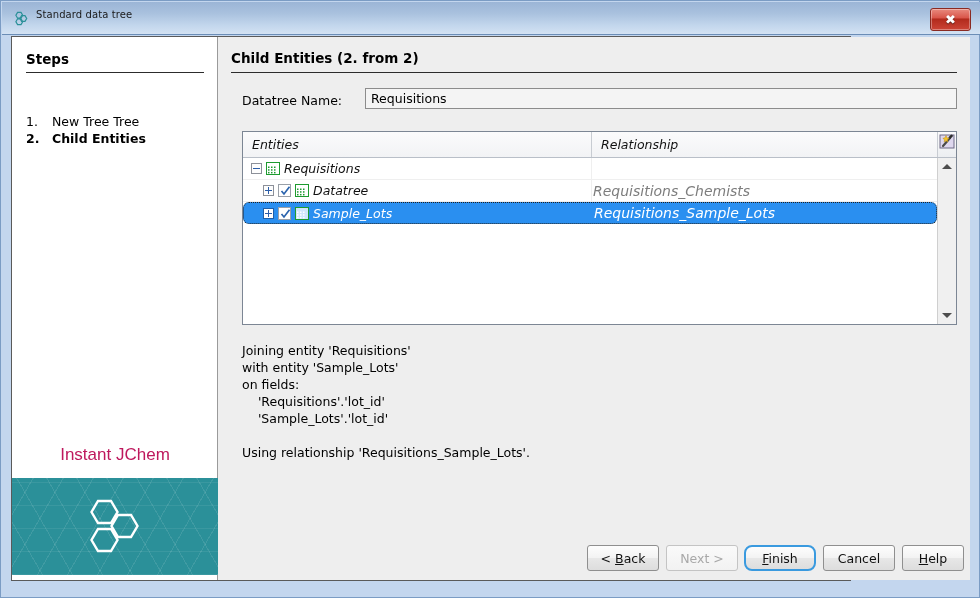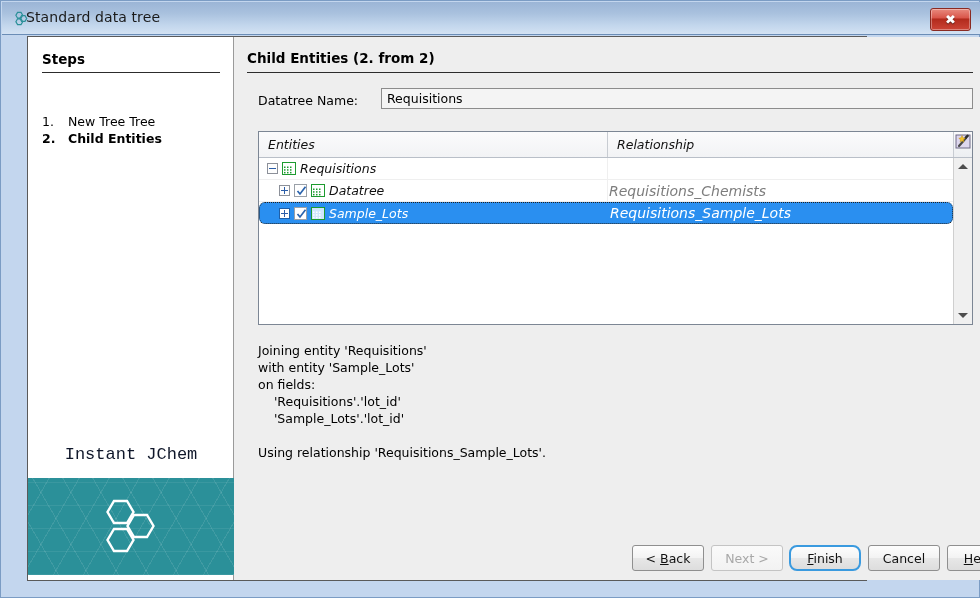--- a/index.html
+++ b/index.html
@@ -35,22 +35,22 @@
     border-bottom: 1px solid #6b8db6;
     box-sizing: border-box;
   }
   .title-icon {
     position: absolute;
     left: 10px; top: 8px;
     width: 17px; height: 17px;
   }
   .title-text {
     position: absolute;
-    left: 24px; top: 7px;
-    font-size: 14px;
+    left: 34px; top: 7px;
+    font-size: 10px;
     color: #1a1a1a;
     letter-spacing: 0.1px;
     white-space: nowrap;
   }
   .close-btn {
     position: absolute;
     right: 9px; top: 6px;
     width: 39px; height: 21px;
     border: 1px solid #8a2a22;
     border-radius: 3px;
@@ -65,21 +65,21 @@
     color: #fff;
     font-size: 13px;
     font-weight: bold;
     text-shadow: 0 1px 1px rgba(0,0,0,0.55);
     font-family: "DejaVu Sans", sans-serif;
   }
 
   
   .dialog-body {
     position: absolute;
-    left: 26px; top: 35px;
+    left: 10px; top: 35px;
     width: 840px;
     height: 545px;
     background: #eeeeee;
     border: 1px solid #5a5a5a;
     box-sizing: border-box;
   }
 
   
   .steps-pane {
     position: absolute;
@@ -115,22 +115,22 @@
   .step-row.current { font-weight: bold; }
   #step-1 { top: 77px; }
   #step-2 { top: 94px; }
 
   .brand-name {
     position: absolute;
     left: 0; top: 408px;
     width: 206px;
     text-align: center;
     font-size: 17px;
-    color: #0f172a;
-    font-family: Liberation Mono, monospace;
+    color: #be185d;
+    font-family: Liberation Sans, sans-serif;
   }
   .brand-panel {
     position: absolute;
     left: 0; top: 441px;
     width: 206px;
     height: 97px;
     background-color: #2b9099;
     overflow: hidden;
   }
   .brand-panel .pattern {
@@ -394,21 +394,20 @@
     height: 26px;
     border: 1px solid #8f8f8f;
     border-radius: 3px;
     background: linear-gradient(to bottom, #fdfdfd 0%, #f3f3f3 48%, #e7e7e7 52%, #dddddd 100%);
     font-family: inherit;
     font-size: 12.5px;
     color: #111;
     cursor: pointer;
     box-sizing: border-box;
     padding: 0;
-    margin-left: 45px;
   }
   .btn .u { text-decoration: underline; }
   .btn.disabled {
     color: #a8a8a8;
     border-color: #c4c4c4;
     background: linear-gradient(to bottom, #fafafa 0%, #f2f2f2 100%);
     cursor: default;
   }
   .btn.default {
     border: 2px solid #3a9adf;

